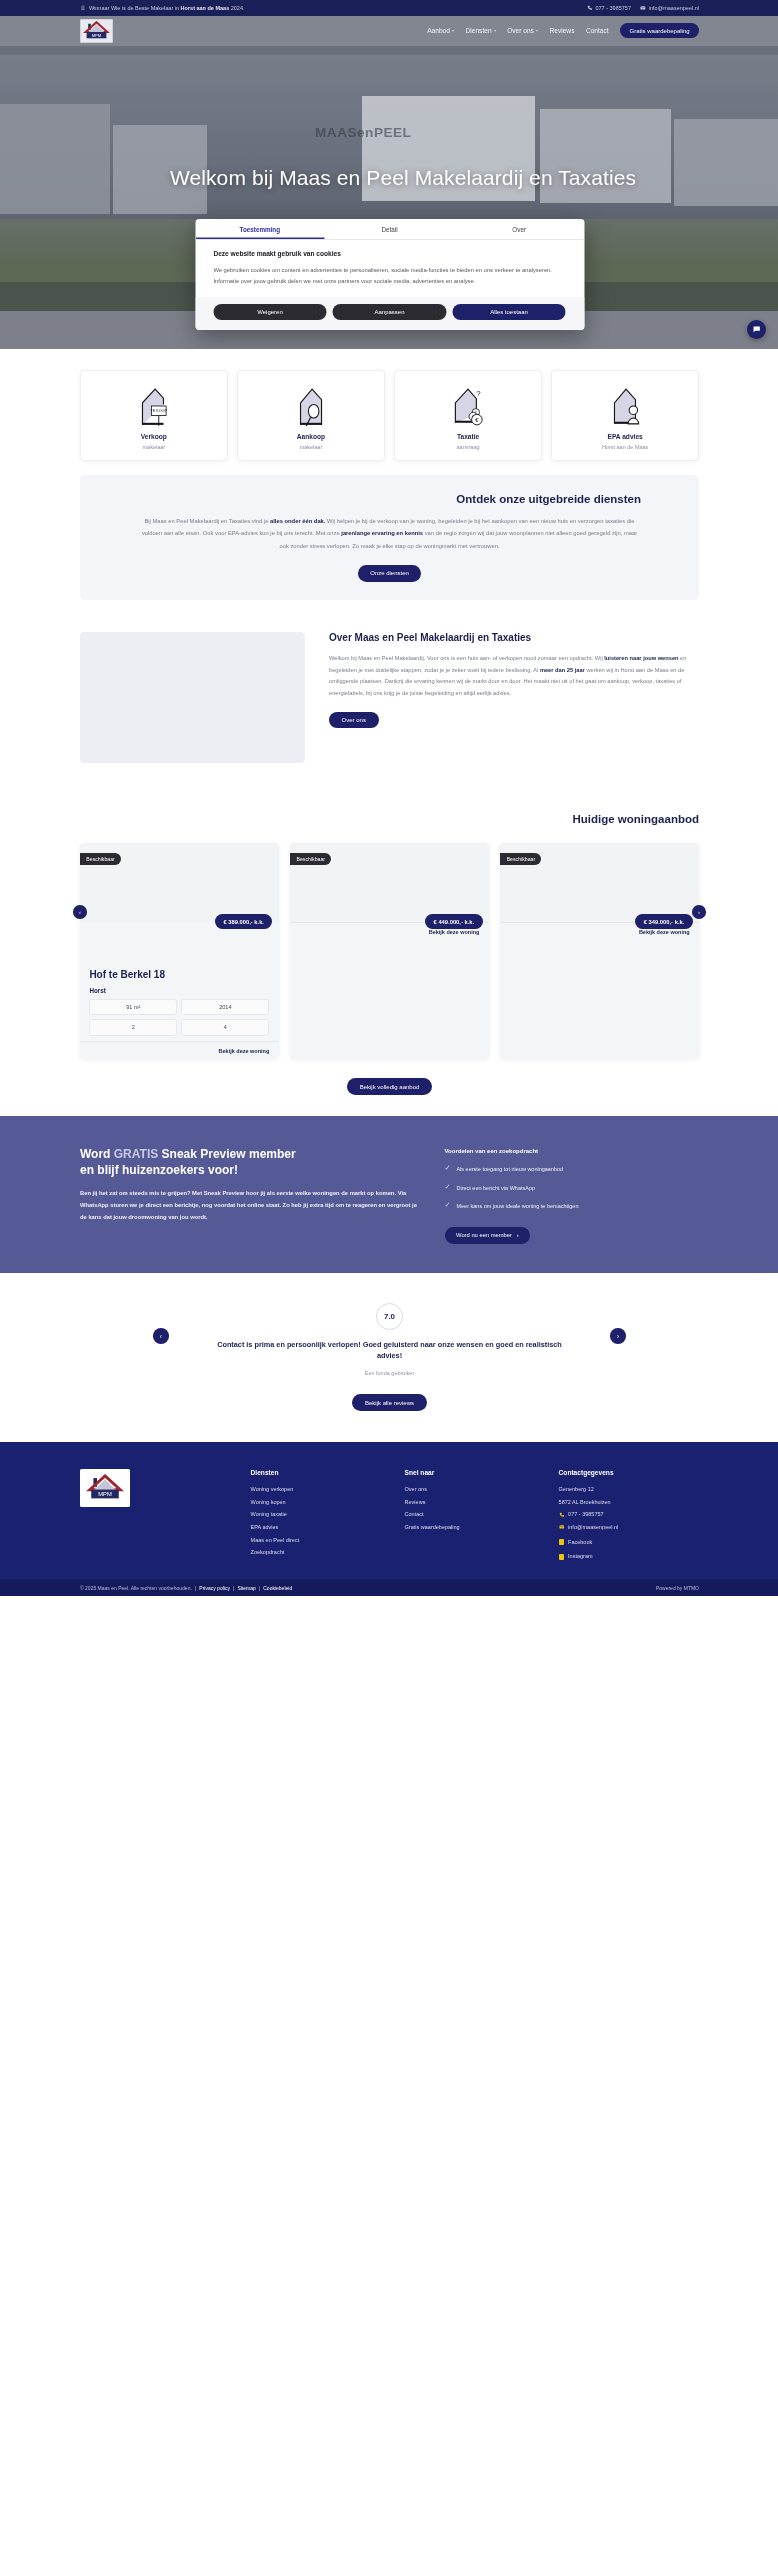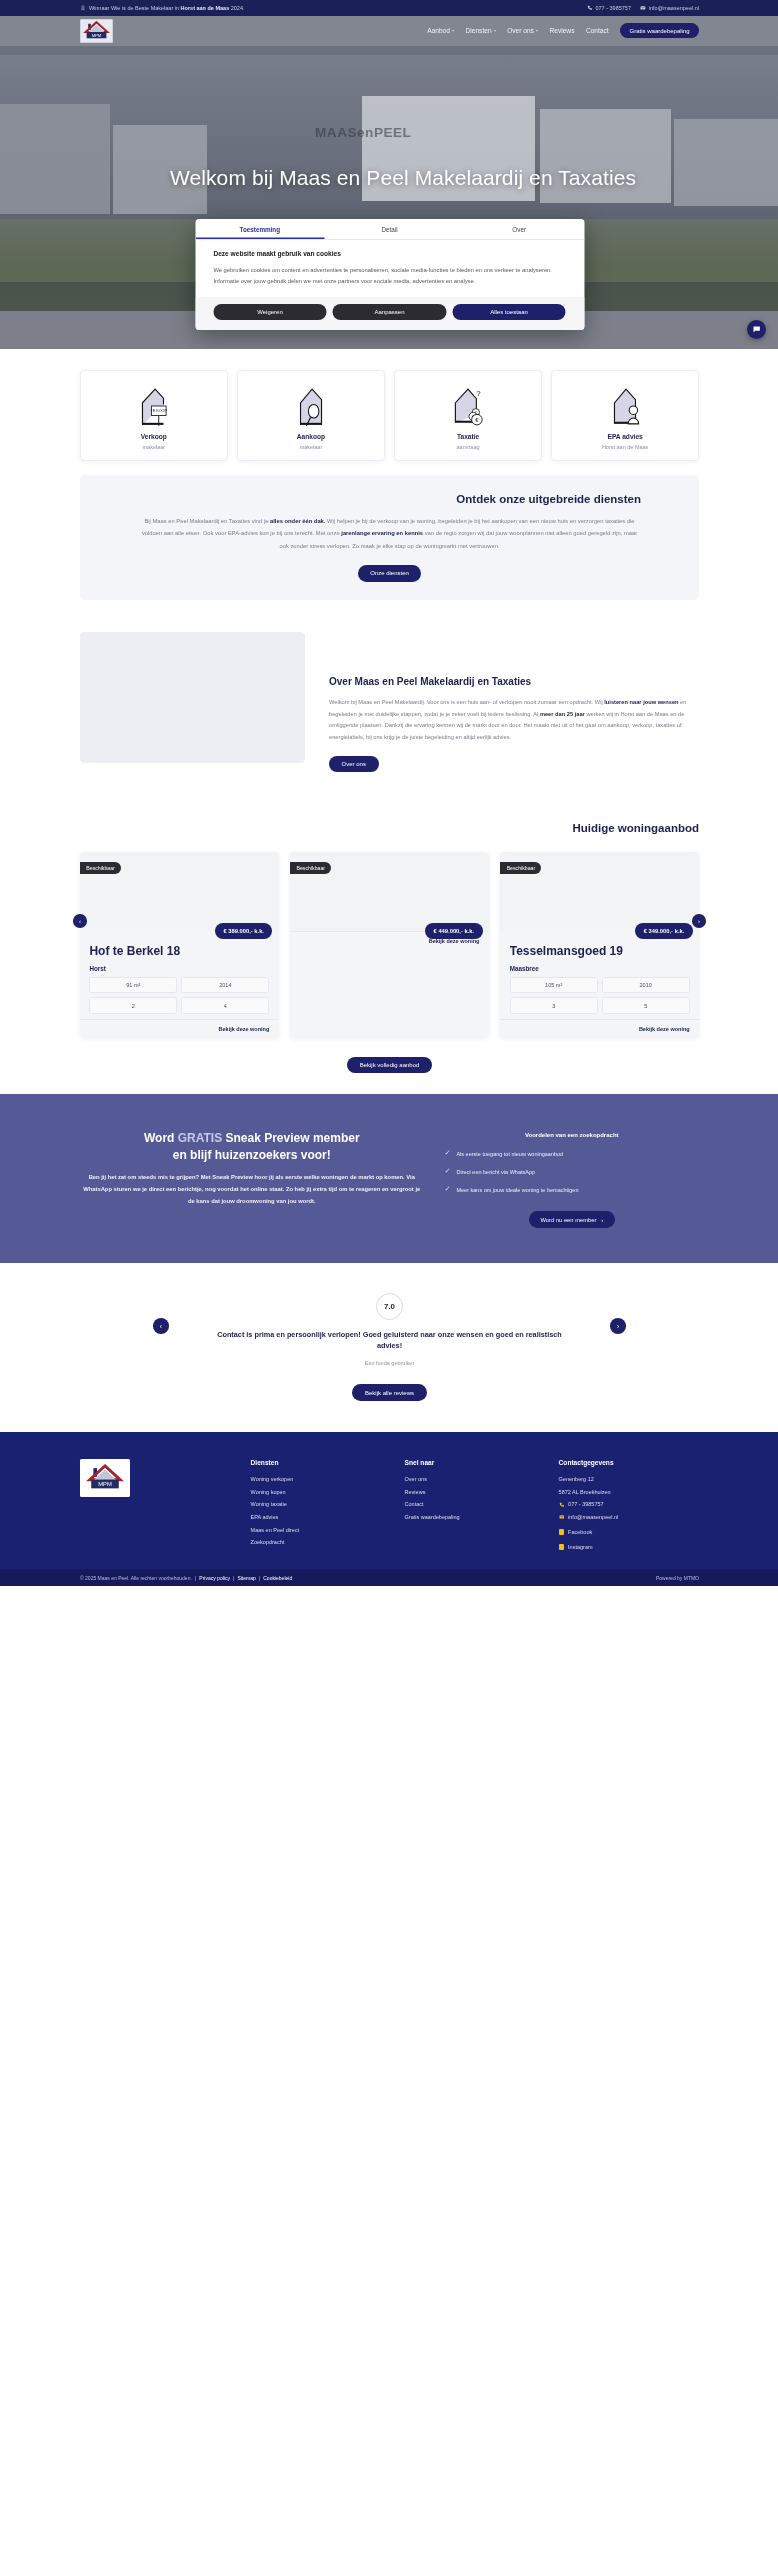--- a/index.html
+++ b/index.html
@@ -149,62 +149,62 @@
   .diensten-p {
     font-size: 5.8px; line-height: 2.1; color: #7a7d8c; margin-top: 10.5px;
   }
   .diensten-p b { color: #1c2150; }
 
   
   .about { padding: 32.5px 0 26px; background:#fff; }
   .about-inner { display:flex; gap: 24px; align-items: flex-start; }
   .about-img { width: 225px; height: 131px; background: #eceef3; border-radius: 4.2px; flex: none; }
   .about-col { flex:1; }
-  .about-h { font-size: 10px; font-weight: bold; color: #1c2150; margin-bottom: 9.4px; margin-top: 44px; }
+  .about-h { font-size: 10px; font-weight: bold; color: #1c2150; margin-bottom: 9.4px; }
   .about-p { font-size: 5.7px; line-height: 2.1; color: #7a7d8c; }
   .about-p b { color: #1c2150; }
 
   
   .listings { padding: 24px 0 21px; background:#fff; position:relative; }
   .list-row { display: flex; gap: 11.5px; margin-top: 18px; position: relative; }
   .prop-card {
     flex: 1; background: #f4f5f7; border-radius: 4.2px; overflow: hidden;
     box-shadow: 0 1px 5.2px rgba(30,35,80,.07);
   }
   .prop-photo { height: 79px; background: #f2f3f5; position: relative; }
   .badge {
     position: absolute; top: 9.4px; left: 0; background: #2b2b31; color: #fff;
     font-size: 5.2px; padding: 3.1px 6.3px; border-radius: 0 7.3px 7.3px 0;
   }
   .price {
     position: absolute; right: 6.3px; bottom: -7.3px; background: #1e2069; color: #fff;
     font-size: 5.8px; font-weight: bold; padding: 4.7px 8.4px; border-radius: 9.4px;
   }
   .prop-body { padding: 12.6px 9.4px 5.2px; }
-  .prop-title { font-size: 12px; font-weight: bold; color: #1c2150; }
+  .prop-title { font-size: 10px; font-weight: bold; color: #1c2150; margin-top: 34px; }
   .prop-city { font-size: 6.3px; font-weight: bold; color: #1c2150; margin-top: 6.8px; }
   .prop-grid { display: grid; grid-template-columns: 1fr 1fr; gap: 4.2px; margin-top: 5.2px; }
   .prop-cell {
     background: #fafafb; border: 0.5px solid #e7e8ed; border-radius: 2.6px;
     text-align: center; font-size: 5.5px; color: #4a4d5c; padding: 4.2px 0;
   }
   .prop-foot {
     border-top: 0.5px solid #e7e8ed; padding: 5.8px 9.4px;
     text-align: right; font-size: 5.5px; font-weight: bold; color: #1c2150; cursor: pointer;
   }
   .arrow-btn {
     position: absolute; top: 62px; width: 13.6px; height: 13.6px; border-radius: 50%;
     background: #1e2069; color: #fff; display:flex; align-items:center; justify-content:center;
     font-size: 5.8px; cursor: pointer; z-index: 5;
   }
   .arrow-l { left: -6.8px; } .arrow-r { right: -6.8px; }
 
   
   .sneak { background: #555a96; color: #fff; padding: 24px 0 23px; }
-  .sneak-inner { width:619px; margin:12px auto; display:flex; gap: 21px; text-align: center; }
+  .sneak-inner { width:619px; margin:6px auto; display:flex; gap: 21px; }
   .sneak-left { flex: 1.35; }
   .sneak-h { font-size: 12px; font-weight: bold; line-height: 1.38; }
   .sneak-h .gratis { color: #c8c9e6; }
   .sneak-p { font-size: 5.8px; font-weight: bold; line-height: 2.05; margin-top: 9.4px; color:#f0f0f7; }
   .sneak-right { flex: 1; padding-top: 2.1px; }
   .sneak-rt { font-size: 6px; font-weight: bold; margin-bottom: 10.5px; }
   .sneak-li { display:flex; gap: 5.8px; font-size: 5.5px; line-height: 2.0; margin-bottom: 7.3px; color:#eeeef6; }
   .check { color:#dcdcec; font-size: 7.3px; line-height:1; }
   .sneak-btn {
     display:inline-flex; align-items:center; gap: 4.7px; background: #1e2069; color:#fff;
@@ -472,30 +472,20 @@
           <div class="price">€ 449.000,- k.k.</div>
         </div>
         <div class="prop-foot">Bekijk deze woning</div>
       </div>
 
       <div class="prop-card">
         <div class="prop-photo">
           <div class="badge">Beschikbaar</div>
           <div class="price">€ 349.000,- k.k.</div>
         </div>
-        <div class="prop-body">
-          <div class="prop-title">Tesselmansgoed 19</div>
-          <div class="prop-city">Maasbree</div>
-          <div class="prop-grid">
-            <div class="prop-cell">105 m²</div>
-            <div class="prop-cell">2010</div>
-            <div class="prop-cell">3</div>
-            <div class="prop-cell">5</div>
-          </div>
-        </div>
         <div class="prop-foot">Bekijk deze woning</div>
       </div>
     </div>
     <div style="text-align:center;margin-top:19px;">
       <span class="btn-pill">Bekijk volledig aanbod</span>
     </div>
   </div>
 </div>
 
 <div class="sneak">

